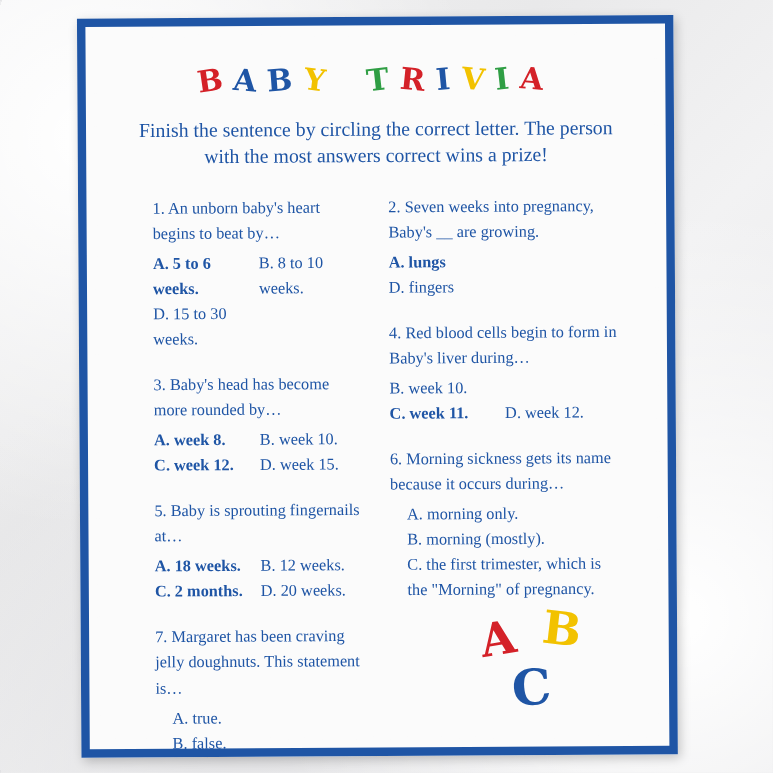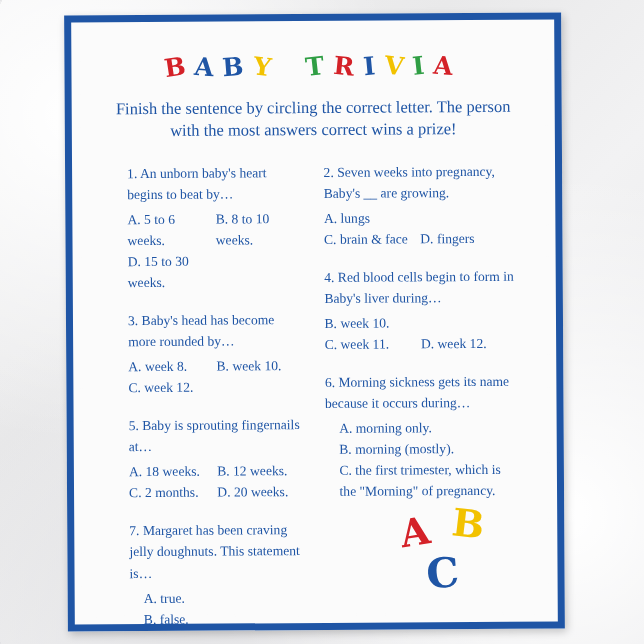--- a/index.html
+++ b/index.html
@@ -96,21 +96,21 @@
   .col.right { padding-left: 10px; padding-right: 6px; }
 
   .qblock { margin-bottom: 17px; }
   .qtext { margin: 0 0 4px 0; }
   .answers { margin: 0; padding: 0; }
   .arow {
     display: flex;
     margin: 0;
     padding: 0;
   }
-  .arow .a1 { width: 50%; }
+  .arow .a1 { width: 50%; font-weight: bold; }
   .arow .a2 { width: 50%; }
   .aline { margin: 0; }
   .indent { padding-left: 14px; }
 
   
   #abc {
     position: absolute;
     right: 28px;
     bottom: 12px;
     width: 120px;
@@ -156,20 +156,21 @@
             </div>
             <div class="qblock">
               <p class="qtext">3. Baby's head has become more rounded by…</p>
               <div class="answers">
                 <div class="arow">
                   <div class="a1 aline">A.  week 8.</div>
                   <div class="a2 aline">B.  week 10.</div>
                 </div>
                 <div class="arow">
                   <div class="a1 aline">C.  week 12.</div>
+                  <div class="a2 aline">D.  week 15.</div>
                 </div>
               </div>
             </div>
             <div class="qblock">
               <p class="qtext">5. Baby is sprouting fingernails at…</p>
               <div class="answers">
                 <div class="arow">
                   <div class="a1 aline">A. 18 weeks.</div>
                   <div class="a2 aline">B. 12 weeks.</div>
                 </div>
@@ -192,21 +193,20 @@
             </div>
           </div>
         <div class="col right">
             <div class="qblock">
               <p class="qtext">2. Seven weeks into pregnancy, Baby's __ are growing.</p>
               <div class="answers">
                 <div class="arow">
                   <div class="a1 aline">A. lungs</div>
                 </div>
                 <div class="arow">
-                  <div class="a1 aline">C. brain &amp; face</div>
                   <div class="a2 aline">D. fingers</div>
                 </div>
               </div>
             </div>
             <div class="qblock">
               <p class="qtext">4. Red blood cells begin to form in Baby's liver during…</p>
               <div class="answers">
                 <div class="arow">
                   <div class="a2 aline">B. week 10.</div>
                 </div>

